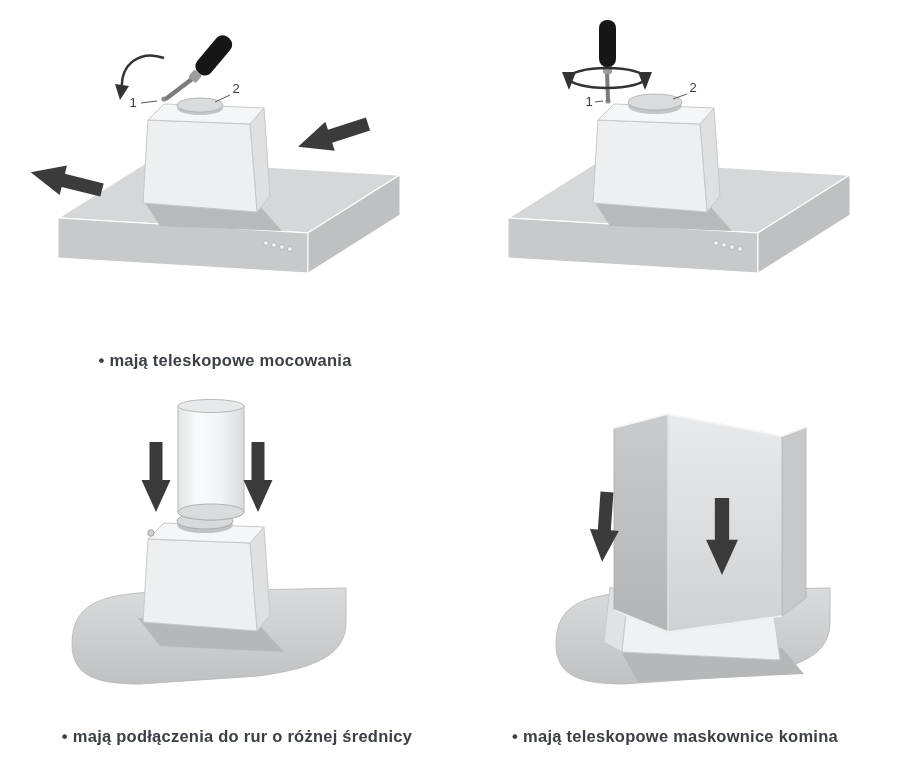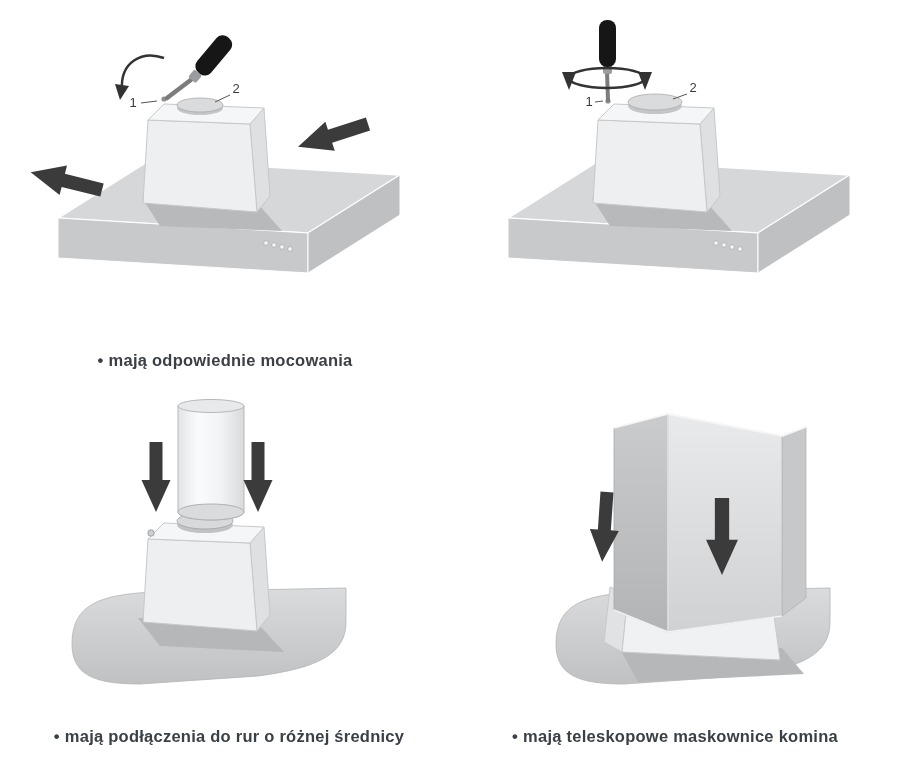--- a/index.html
+++ b/index.html
@@ -15,21 +15,21 @@
   #svg-p2 { left:450px; top:0; }
   #svg-p3 { left:0;   top:392px; }
   #svg-p4 { left:450px; top:392px; }
   .caption {
     position:absolute; width:450px; text-align:center;
     font-size:16.5px; font-weight:bold; color:#3b4046; letter-spacing:.25px;
   }
   .caption .bullet { margin-right:5px; }
   #cap-1 { left:0;     top:351px; }
   #cap-2 { left:450px; top:351px; }
-  #cap-3 { left:4px;     top:727px; }
+  #cap-3 { left:12px;     top:727px; }
   #cap-4 { left:450px; top:727px; }
   svg text.step-label {
     font-family:"Liberation Sans", sans-serif;
     font-size:13px; fill:#3a3a3a;
   }
 </style>
 </head>
 <body>
 
 <div class="sheet">
@@ -133,21 +133,21 @@
       <line x1="145" y1="102" x2="153" y2="101" stroke="#555555" stroke-width="1"></line>
       <text class="step-label" x="139" y="106" text-anchor="middle">1</text>
     </g>
     <g>
       <line x1="237" y1="94" x2="223" y2="99" stroke="#555555" stroke-width="1"></line>
       <text class="step-label" x="243" y="92" text-anchor="middle">2</text>
     </g>
   </svg>
 
   <div class="caption" id="cap-1">
-    <span class="bullet">•</span><span>mają odpowiednie mocowania</span>
+    <span class="bullet">•</span><span>mają teleskopowe mocowania</span>
   </div>
 
   <svg id="svg-p3" class="panel-svg" width="450" height="330" viewBox="0 0 450 330">
     <defs>
       <path id="arr3" d="M0,-6.5 L38,-6.5 L38,-14.5 L70,0 L38,14.5 L38,6.5 L0,6.5 Z"></path>
       <linearGradient id="pg3-pipe" x1="0" y1="0" x2="1" y2="0">
         <stop offset="0" stop-color="#e2e4e6"></stop>
         <stop offset="0.3" stop-color="#fafbfc"></stop>
         <stop offset="0.65" stop-color="#f2f3f4"></stop>
         <stop offset="1" stop-color="#d8dadc"></stop>

